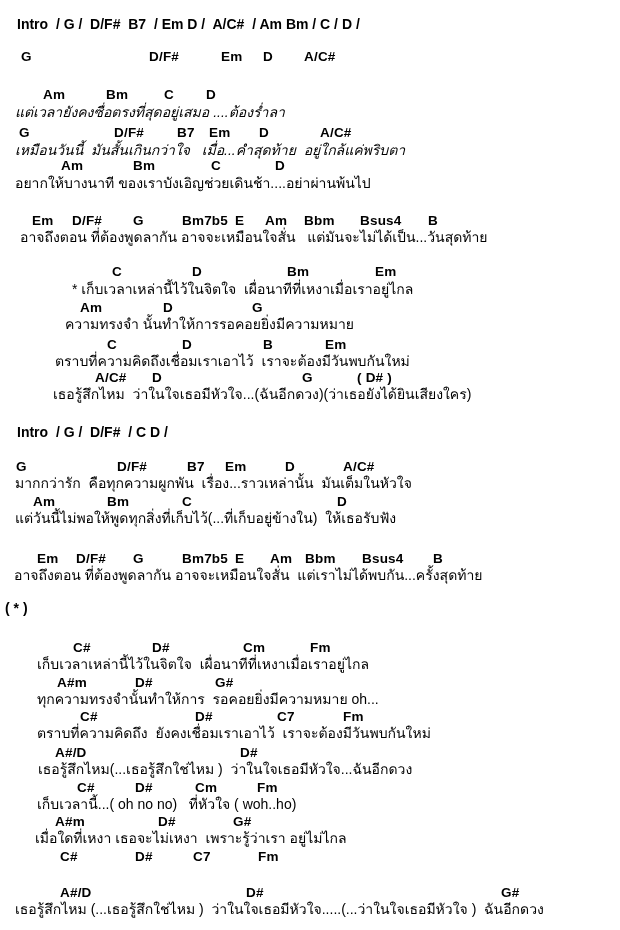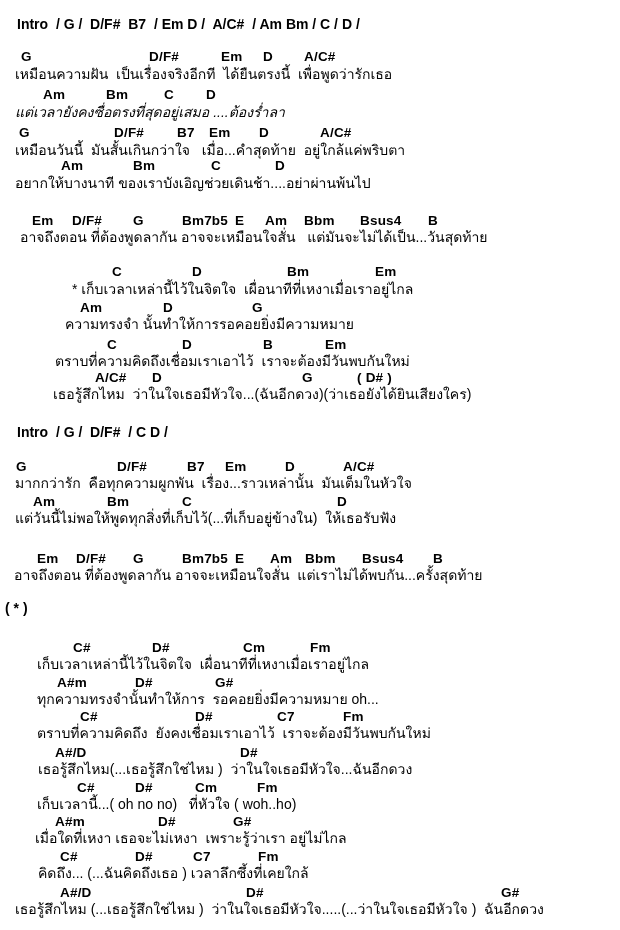--- a/index.html
+++ b/index.html
@@ -49,42 +49,39 @@
     <div class="line heading" style="top: 16px;">
       <span style="left: 17px;">Intro  / G /  D/F#  B7  / Em D /  A/C#  / Am Bm / C / D /</span>
     </div>
     <div class="line chords" style="top: 49px;">
       <span style="left: 21px;">G</span>
       <span style="left: 149px;">D/F#</span>
       <span style="left: 221px;">Em</span>
       <span style="left: 263px;">D</span>
       <span style="left: 304px;">A/C#</span>
     </div>
-    <div class="line lyric" style="top: 63px;">
-      <span style="left: 15px;">เหมือนความฝัน  เป็นเรื่องจริงอีกที  ได้ยืนตรงนี้  เพื่อพูดว่ารักเธอ</span>
-    </div>
     <div class="line chords" style="top: 87px;">
       <span style="left: 43px;">Am</span>
       <span style="left: 106px;">Bm</span>
       <span style="left: 164px;">C</span>
       <span style="left: 206px;">D</span>
     </div>
     <div class="line lyric" style="top: 101px;">
       <span style="left: 15px; font-style: italic;">แต่เวลายังคงซื่อตรงที่สุดอยู่เสมอ ....ต้องร่ำลา</span>
     </div>
     <div class="line chords" style="top: 125px;">
       <span style="left: 19px;">G</span>
       <span style="left: 114px;">D/F#</span>
       <span style="left: 177px;">B7</span>
       <span style="left: 209px;">Em</span>
       <span style="left: 259px;">D</span>
       <span style="left: 320px;">A/C#</span>
     </div>
     <div class="line lyric" style="top: 139px;">
-      <span style="left: 15px;">เหมือนวันนี้  มันสั้นเกินกว่าใจ   เมื่อ...คำสุดท้าย  อยู่ใกล้แค่พริบตา</span>
+      <span style="left: 15px; font-style: italic;">เหมือนวันนี้  มันสั้นเกินกว่าใจ   เมื่อ...คำสุดท้าย  อยู่ใกล้แค่พริบตา</span>
     </div>
     <div class="line chords" style="top: 158px;">
       <span style="left: 61px;">Am</span>
       <span style="left: 133px;">Bm</span>
       <span style="left: 211px;">C</span>
       <span style="left: 275px;">D</span>
     </div>
     <div class="line lyric" style="top: 172px;">
       <span style="left: 15px;">อยากให้บางนาที ของเราบังเอิญช่วยเดินช้า....อย่าผ่านพ้นไป</span>
     </div>
@@ -226,23 +223,20 @@
     </div>
     <div class="line lyric" style="top: 827px;">
       <span style="left: 35px;">เมื่อใดที่เหงา เธอจะไม่เหงา  เพราะรู้ว่าเรา อยู่ไม่ไกล</span>
     </div>
     <div class="line chords" style="top: 849px;">
       <span style="left: 60px;">C#</span>
       <span style="left: 135px;">D#</span>
       <span style="left: 193px;">C7</span>
       <span style="left: 258px;">Fm</span>
     </div>
-    <div class="line lyric" style="top: 862px;">
-      <span style="left: 38px;">คิดถึง... (...ฉันคิดถึงเธอ ) เวลาลึกซึ้งที่เคยใกล้</span>
-    </div>
     <div class="line chords" style="top: 885px;">
       <span style="left: 60px;">A#/D</span>
       <span style="left: 246px;">D#</span>
       <span style="left: 501px;">G#</span>
     </div>
     <div class="line lyric" style="top: 898px;">
       <span style="left: 15px;">เธอรู้สึกไหม (...เธอรู้สึกใช่ไหม )  ว่าในใจเธอมีหัวใจ.....(...ว่าในใจเธอมีหัวใจ )  ฉันอีกดวง</span>
     </div>
   </div>
 

